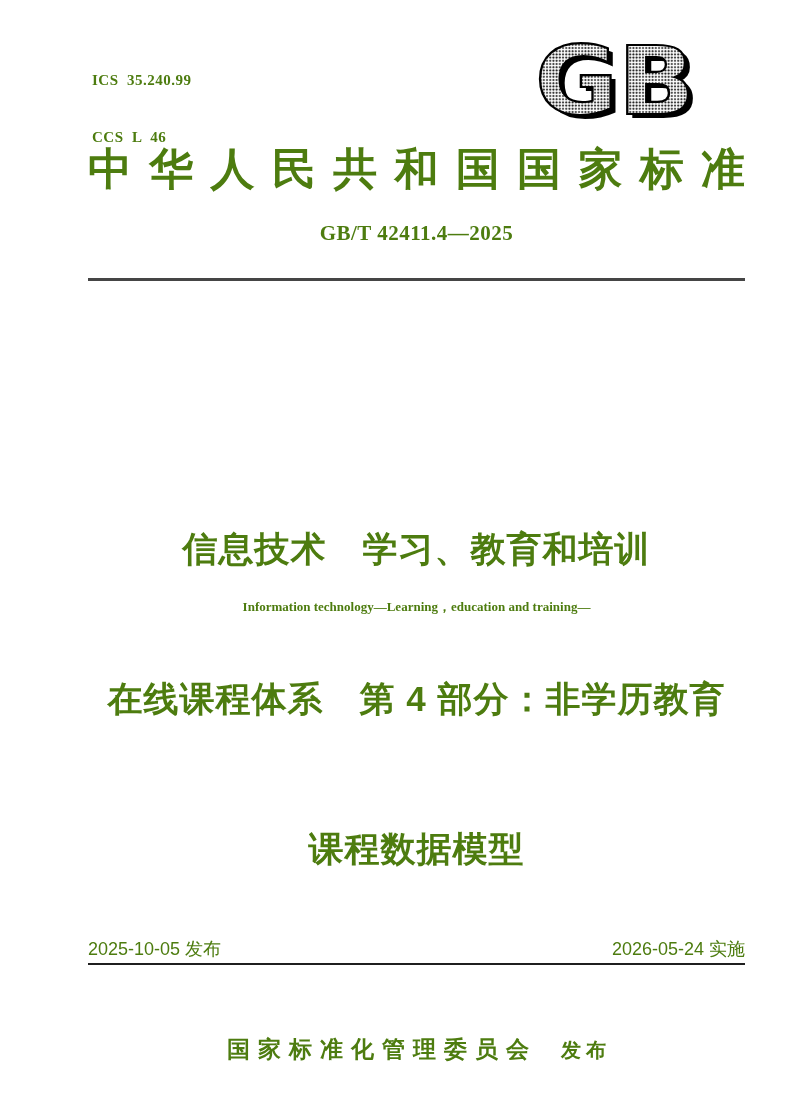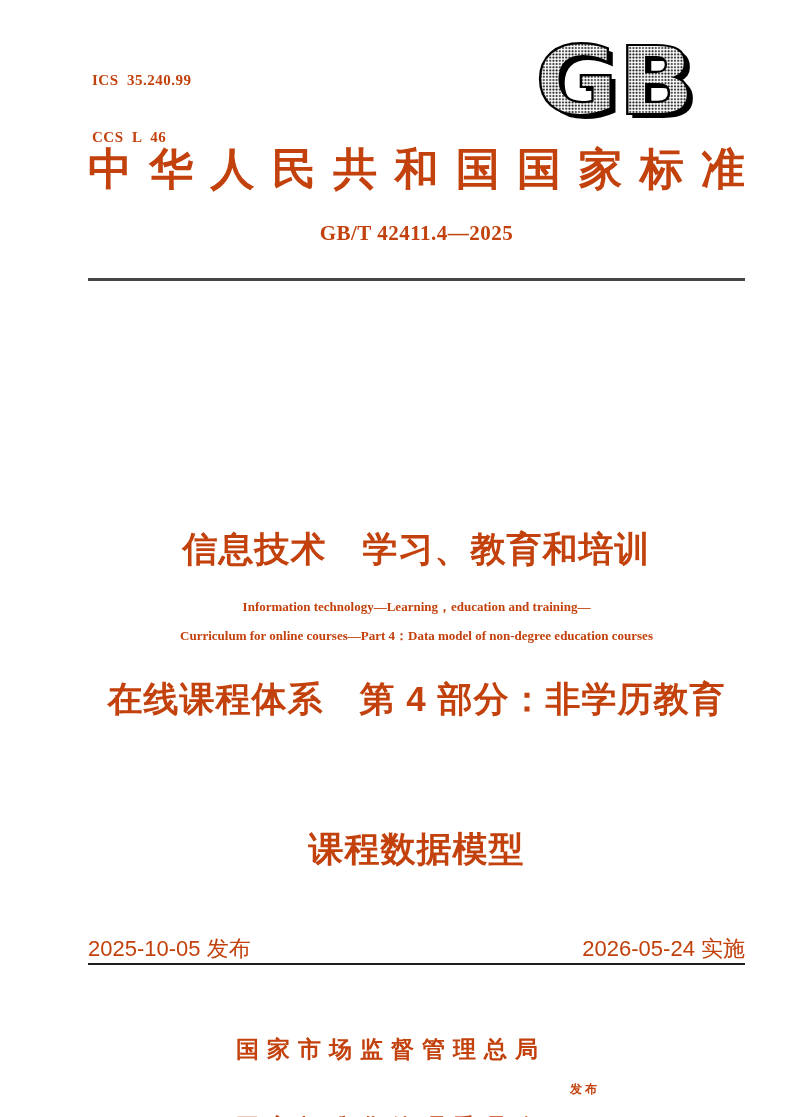--- a/index.html
+++ b/index.html
@@ -7,21 +7,21 @@
     padding: 0;
     background: #e8e8e8;
     font-family: "Liberation Serif", serif;
   }
   .page {
     position: relative;
     width: 790px;
     height: 1117px;
     margin: 0 auto;
     background: #ffffff;
-    color: #c2410c;
+    color: #4d7c0f;
     overflow: hidden;
   }
   
   .codes {
     position: absolute;
     left: 92px;
     top: 33px;
     font-family: "Liberation Serif", serif;
     font-weight: bold;
     font-size: 15px;
@@ -101,21 +101,21 @@
   }
   
   .dates {
     position: absolute;
     left: 88px;
     top: 938px;
     width: 657px;
     display: flex;
     justify-content: space-between;
     font-family: "Liberation Sans", sans-serif;
-    font-size: 22px;
+    font-size: 18px;
     line-height: 22px;
     gap: 44px;
   }
   
   .publisher {
     position: absolute;
     left: 88px;
     top: 985px;
     width: 657px;
     display: flex;
@@ -127,21 +127,21 @@
     font-weight: bold;
     font-size: 23px;
     line-height: 26px;
     letter-spacing: 8px;
     white-space: pre;
     text-align: center;
   }
   .pub-label {
     font-family: "Liberation Serif", serif;
     font-weight: bold;
-    font-size: 12px;
+    font-size: 20px;
     margin-left: 24px;
     white-space: pre;
   }
 </style>
 </head>
 <body>
 
 <div class="page">
 
   <div class="codes">
@@ -181,31 +181,29 @@
   <div class="rule rule-top"></div>
 
   <div class="cn-title">
     <div>信息技术　学习、教育和培训</div>
     <div>在线课程体系　第 4 部分：非学历教育</div>
     <div>课程数据模型</div>
   </div>
 
   <div class="en-title">
     <div>Information technology—Learning，education and training—</div>
-    <div>Curriculum for online courses—Part 4：Data model of non-degree education courses</div>
   </div>
 
   <div class="dates">
     <span>2025-10-05 发布</span>
     <span>2026-05-24 实施</span>
   </div>
 
   <div class="rule rule-bottom"></div>
 
   <div class="publisher">
     <div class="pub-names">
-      <div>国家市场监督管理总局</div>
       <div>国家标准化管理委员会</div>
     </div>
     <div class="pub-label">发 布</div>
   </div>
 
 </div>
 
 </body></html>

